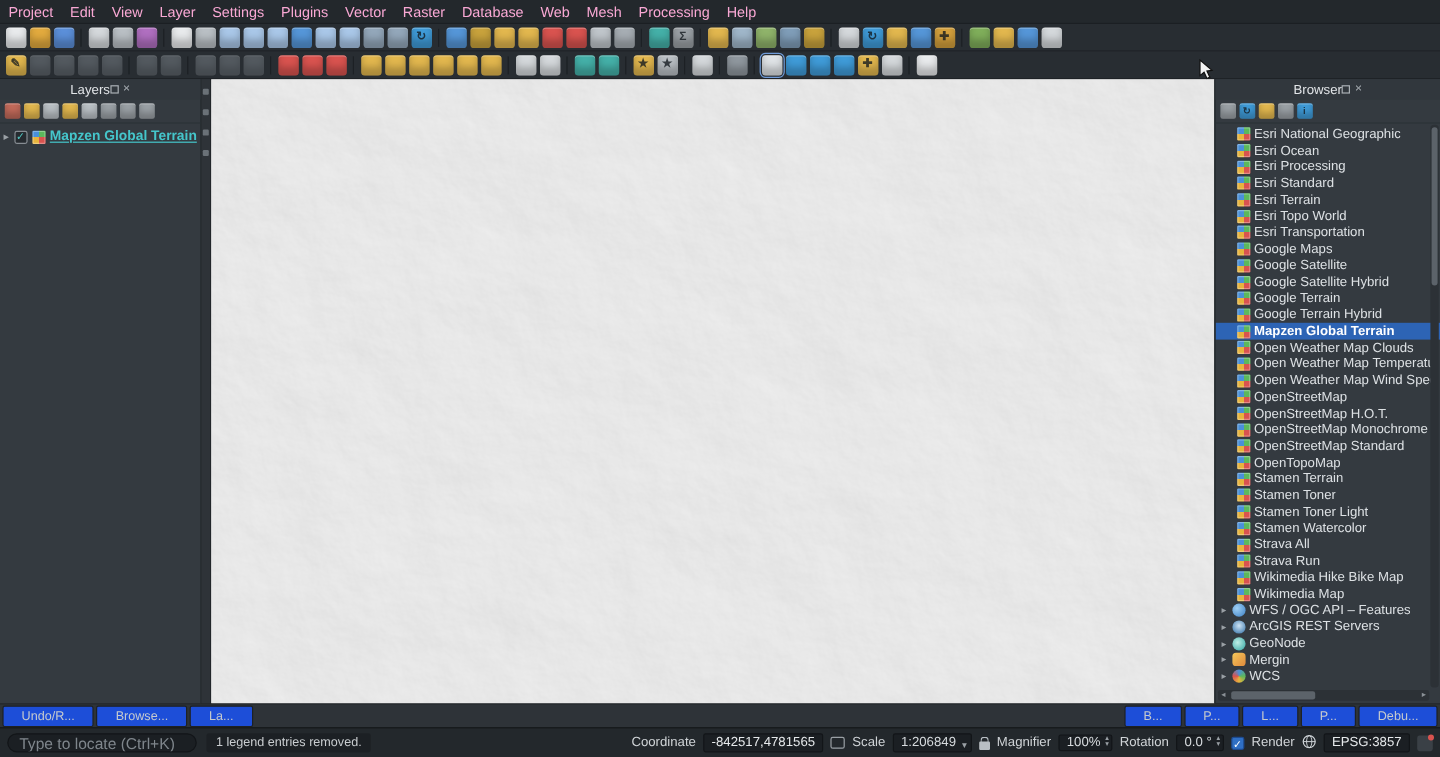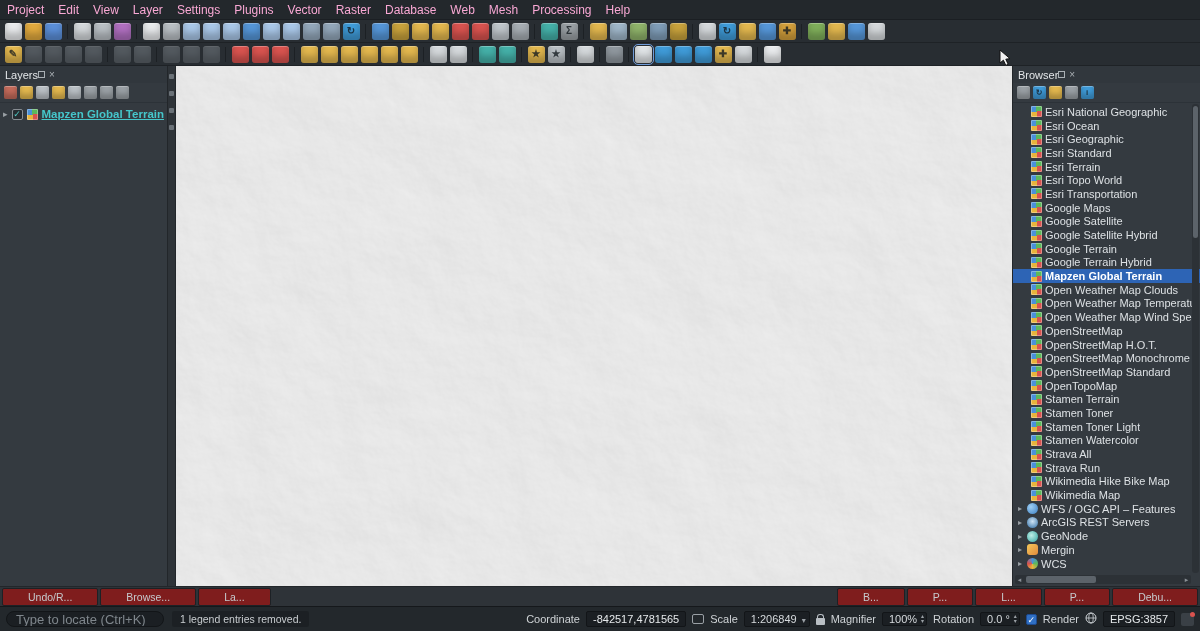--- a/index.html
+++ b/index.html
@@ -15,21 +15,21 @@
   .tbi{width:17px;height:17px;border-radius:3px;margin:0 1.5px;flex:none;display:flex;align-items:center;justify-content:center;font-size:10px;font-weight:bold;color:rgba(18,24,30,.78);box-shadow:inset 0 1px 0 rgba(255,255,255,.28), inset 0 -7px 6px rgba(0,0,0,.24)}
   .tbi.active{outline:1px solid #6f9bd8;outline-offset:1px}
   .tsep{width:1px;height:15px;background:#1c2024;margin:0 4px;flex:none}
   .gl{line-height:1}
 
   
   .main{display:flex;height:520px}
   .panel{background:#343a40;box-sizing:border-box}
   .panel.left{width:168px;border-right:1px solid #22262a;display:flex;flex-direction:column}
   .panel.right{width:188px;border-left:1px solid #22262a;display:flex;flex-direction:column;position:relative}
-  .ptitle{height:17px;display:flex;align-items:center;justify-content:flex-start;padding:0 5px;font-size:11px;color:#e2e5e8;background:#31373d;flex:none}
+  .ptitle{height:17px;display:flex;align-items:center;justify-content:center;padding:0 5px;font-size:11px;color:#e2e5e8;background:#31373d;flex:none}
   .pbtns{display:flex;gap:4px;align-items:center}
   .pbtn{color:#aab0b5;font-size:10px;line-height:9px;text-align:center}
   .pbtn.sq{width:7px;height:7px;border:1px solid #aab0b5;box-sizing:border-box}
   .ptools{height:19px;display:flex;align-items:center;padding:0 2px;flex:none;border-bottom:1px solid #2c3238}
   .pti{width:13px;height:13px;border-radius:2px;margin:0 1.5px;flex:none;display:flex;align-items:center;justify-content:center;font-size:8px;font-weight:bold;color:rgba(18,24,30,.78);box-shadow:inset 0 1px 0 rgba(255,255,255,.28), inset 0 -5px 5px rgba(0,0,0,.24)}
 
   
   .ltree{flex:1;padding-top:4px}
   .lrow{display:flex;align-items:center;gap:4px;padding:1px 3px}
   .lexp{color:#9aa0a5;font-size:9px;width:7px;text-align:center}
@@ -65,21 +65,21 @@
   .vthumb{position:absolute;left:1px;right:1px;top:2px;height:132px;background:#5c636a;border-radius:3px}
   .hscroll{height:9px;margin:1px 9px 2px 2px;background:#2c3136;position:relative;display:flex;align-items:center;flex:none;border-radius:2px}
   .harrow{font-size:7px;color:#8a9096;width:9px;text-align:center;line-height:9px}
   .harrow.right{margin-left:auto}
   .hthumb{position:absolute;left:11px;width:70px;top:1px;bottom:1px;background:#5c636a;border-radius:2px}
 
   
   .tabsrow{height:20px;background:#2e3338;display:flex;align-items:flex-start;padding:1px 2px 0;box-sizing:border-box;border-top:1px solid #22262a}
   .tabs{display:flex;gap:2px}
   .rightTabs{margin-left:auto}
-  .tab{background:#7f1d1d;border:1px solid #1d2125;border-radius:2px;padding:2px 25px;font-size:10.5px;color:#c6cacd;line-height:12px;white-space:nowrap}
+  .tab{background:#1d4ed8;border:1px solid #1d2125;border-radius:2px;padding:2px 15px;font-size:10.5px;color:#c6cacd;line-height:12px;white-space:nowrap}
 
   
   .statusbar{height:25px;background:#23282c;border-top:1px solid #15181b;display:flex;align-items:center;padding:0 6px;gap:8px;box-sizing:border-box;font-size:11px}
   .locate{width:158px;height:16px;background:#1b1f23;border:1px solid #121518;border-radius:8px;color:#d6dadd;font-size:13px;padding:0 9px;outline:none;flex:none;font-family:inherit;box-sizing:border-box}
   .locate::placeholder{color:#7f868c}
   .smsg{font-size:10.5px;color:#c9cdd0;background:rgba(0,0,0,.18);padding:2px 8px;border-radius:2px;white-space:nowrap}
   .sright{margin-left:auto;display:flex;align-items:center;gap:6px}
   .slabel{color:#cfd3d6;white-space:nowrap}
   .sval{background:#1b1f23;border:1px solid #121518;border-radius:2px;padding:1px 6px;color:#e6e9eb;white-space:nowrap}
   .scombo{display:flex;align-items:flex-end;background:#1b1f23;border:1px solid #121518;border-radius:2px;padding:1px 3px 1px 6px;gap:5px}
@@ -475,21 +475,21 @@
             <span class="blab">Esri National Geographic</span>
           </div>
           <div class="brow lvl2">
 
             <span class="bicon icon-xyz"></span>
             <span class="blab">Esri Ocean</span>
           </div>
           <div class="brow lvl2">
 
             <span class="bicon icon-xyz"></span>
-            <span class="blab">Esri Geographic</span>
+            <span class="blab">Esri Processing</span>
           </div>
           <div class="brow lvl2">
 
             <span class="bicon icon-xyz"></span>
             <span class="blab">Esri Standard</span>
           </div>
           <div class="brow lvl2">
 
             <span class="bicon icon-xyz"></span>
             <span class="blab">Esri Terrain</span>

